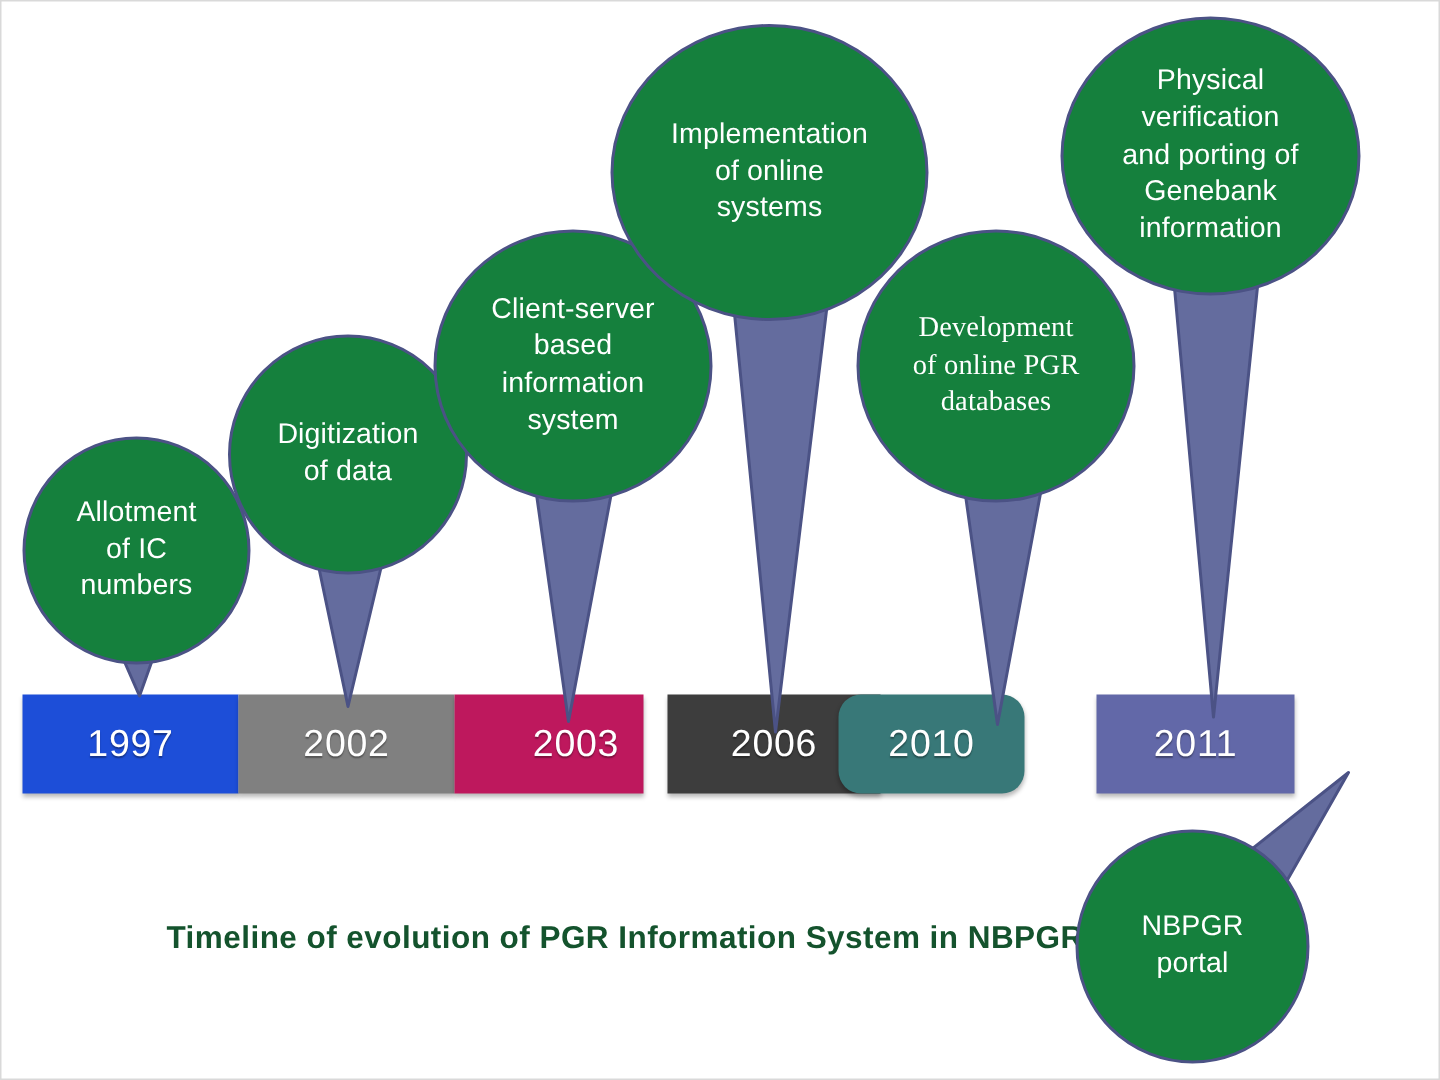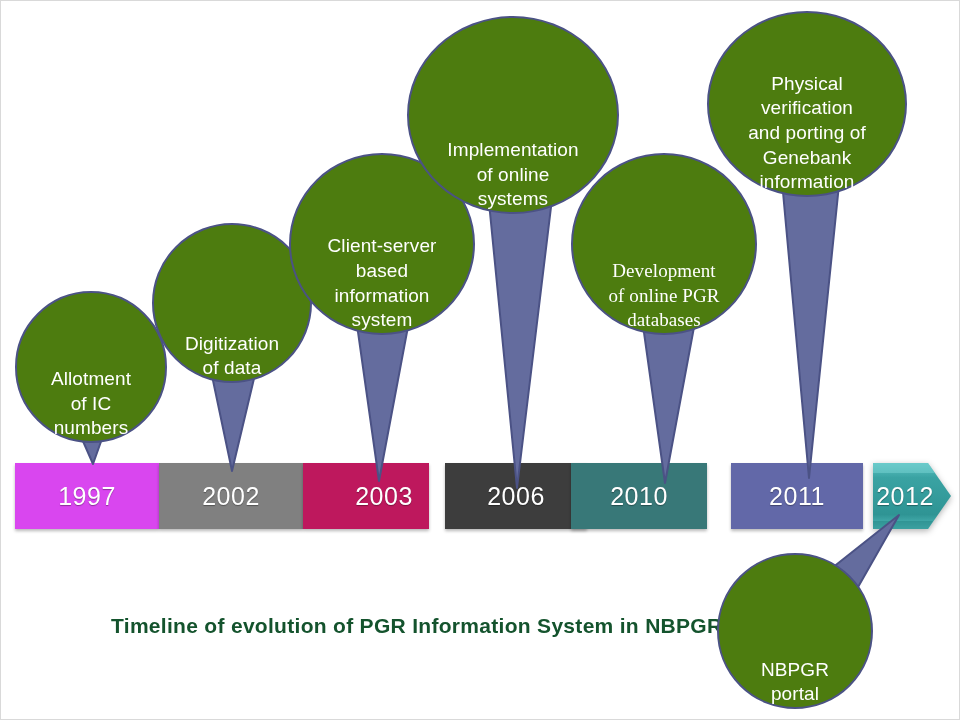--- a/index.html
+++ b/index.html
@@ -64,25 +64,25 @@
   .callout {
     position: absolute;
     z-index: 5;
   }
   .bubble {
     position: absolute;
     left: 0; top: 0;
     width: 100%;
     height: 100%;
     border-radius: 50%;
-    background: #4d7c0f;
+    background: #15803d;
     border: 2px solid #4b5285;
     box-sizing: border-box;
     display: flex;
-    align-items: flex-end;
+    align-items: center;
     justify-content: center;
     z-index: 2;
   }
   .bubble-text {
     color: #ffffff;
     text-align: center;
     font-size: 19px;
     line-height: 1.30;
     padding: 0 10px;
     white-space: pre-line;
@@ -112,60 +112,44 @@
     white-space: nowrap;
   }
 </style>
 </head>
 <body>
 
 <div id="canvas">
 
   <div id="timeline-bar">
 
-    <div class="seg seg-rect" style="left:0px; width:144px; background:#d946ef;">
+    <div class="seg seg-rect" style="left:0px; width:144px; background:#1d4ed8;">
       <span class="seg-label">1997</span>
     </div>
 
     <div class="seg seg-rect" style="left:144px; width:144px; background:#808080;">
       <span class="seg-label">2002</span>
     </div>
 
     <div class="seg seg-rect" style="left:288px; width:126px; background:#be185d;padding-left:36px;">
       <span class="seg-label">2003</span>
     </div>
 
     <div class="seg seg-rect" style="left:430px; width:142px; background:#3d3d3d;">
       <span class="seg-label">2006</span>
     </div>
 
-    <div class="seg seg-rect" style="left:556px; width:136px; background:#387878;">
+    <div class="seg seg-rect" style="left:544px; width:124px; background:#387878;border-radius:15px;">
       <span class="seg-label">2010</span>
     </div>
 
     <div class="seg seg-rect" style="left:716px; width:132px; background:#6268a8;">
       <span class="seg-label">2011</span>
     </div>
 
-    <div class="seg seg-arrow" style="left:858px; width:78px;">
-      <svg class="arrow-shape" viewBox="0 0 78 66" preserveAspectRatio="none">
-        <defs>
-          <linearGradient id="tealgrad" x1="0" y1="0" x2="0" y2="1">
-            <stop offset="0%" stop-color="#5fc4c4"></stop>
-            <stop offset="22%" stop-color="#3aa3a3"></stop>
-            <stop offset="78%" stop-color="#2f9494"></stop>
-            <stop offset="100%" stop-color="#53bdbd"></stop>
-          </linearGradient>
-        </defs>
-        <polygon points="0,0 55,0 78,33 55,66 0,66" fill="url(#tealgrad)"></polygon>
-        <polygon points="0,0 55,0 62,10 0,10" fill="#74d0d0" opacity="0.55"></polygon>
-        <polygon points="0,58 60,58 55,66 0,66" fill="#1f7f7f" opacity="0.45"></polygon>
-      </svg>
-      <span class="seg-label">2012</span>
-    </div>
   </div>
 
   <div class="callout" style="left:14px; top:290px; width:152px; height:152px;">
     <svg class="tail" style="left:40px; top:95px; width:70px; height:80px;" viewBox="0 0 70 80">
       <polygon points="6,5 64,5 38,78"></polygon>
     </svg>
     <div class="bubble">
       <span class="bubble-text">Allotment
 of IC
 numbers</span>

